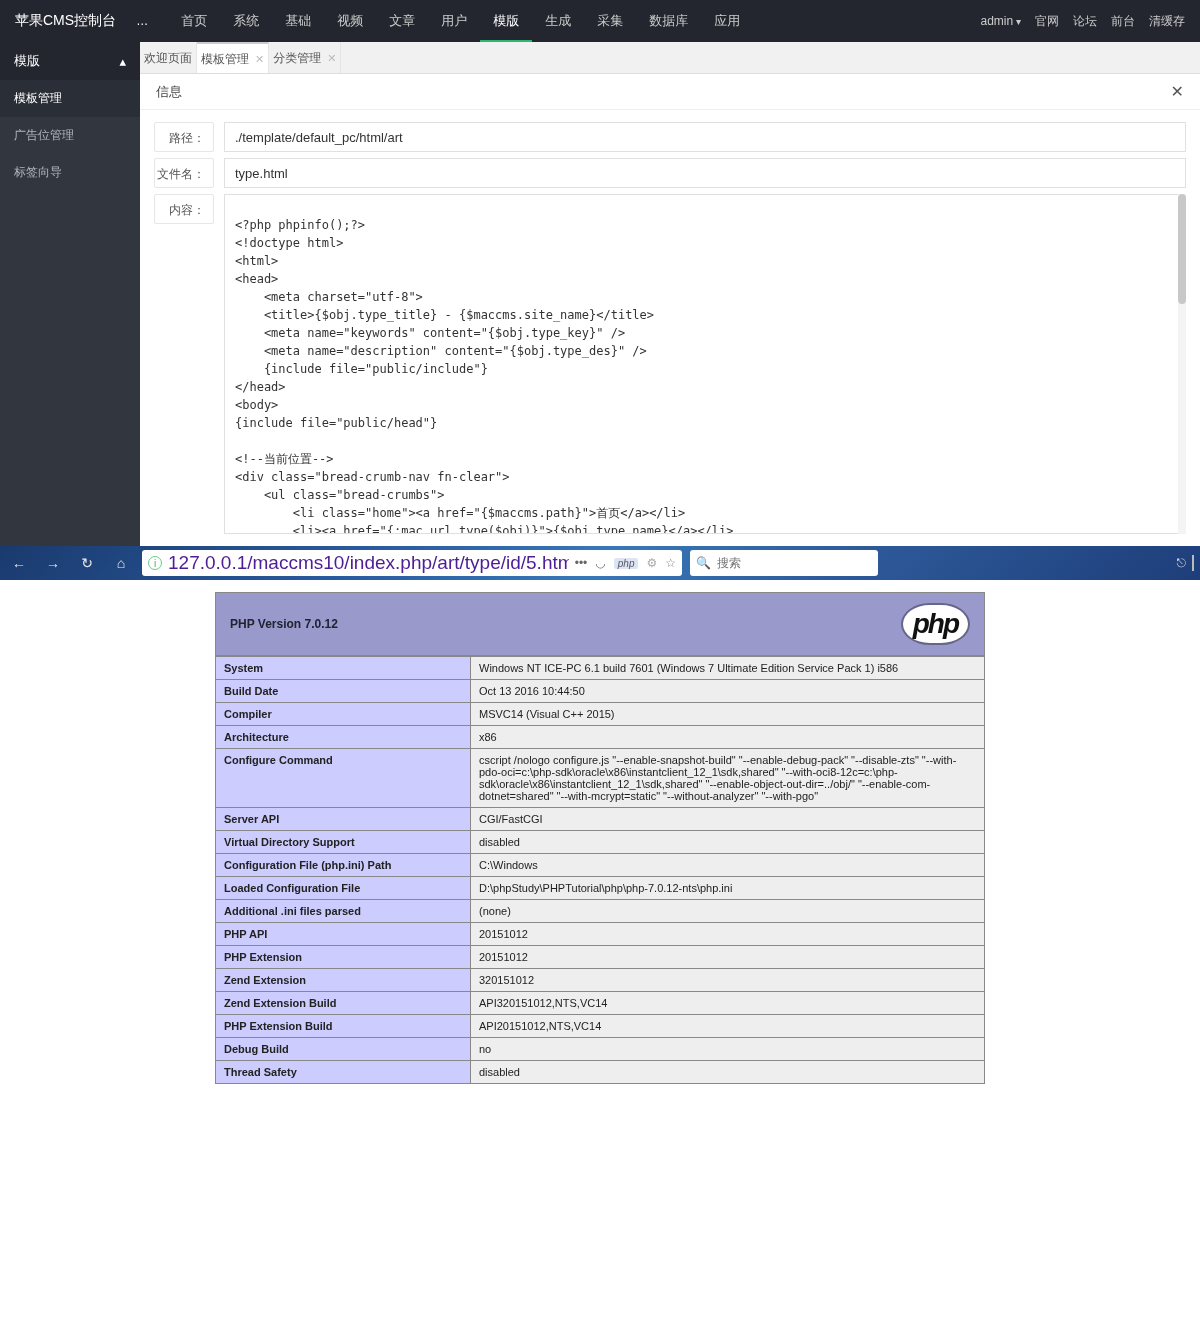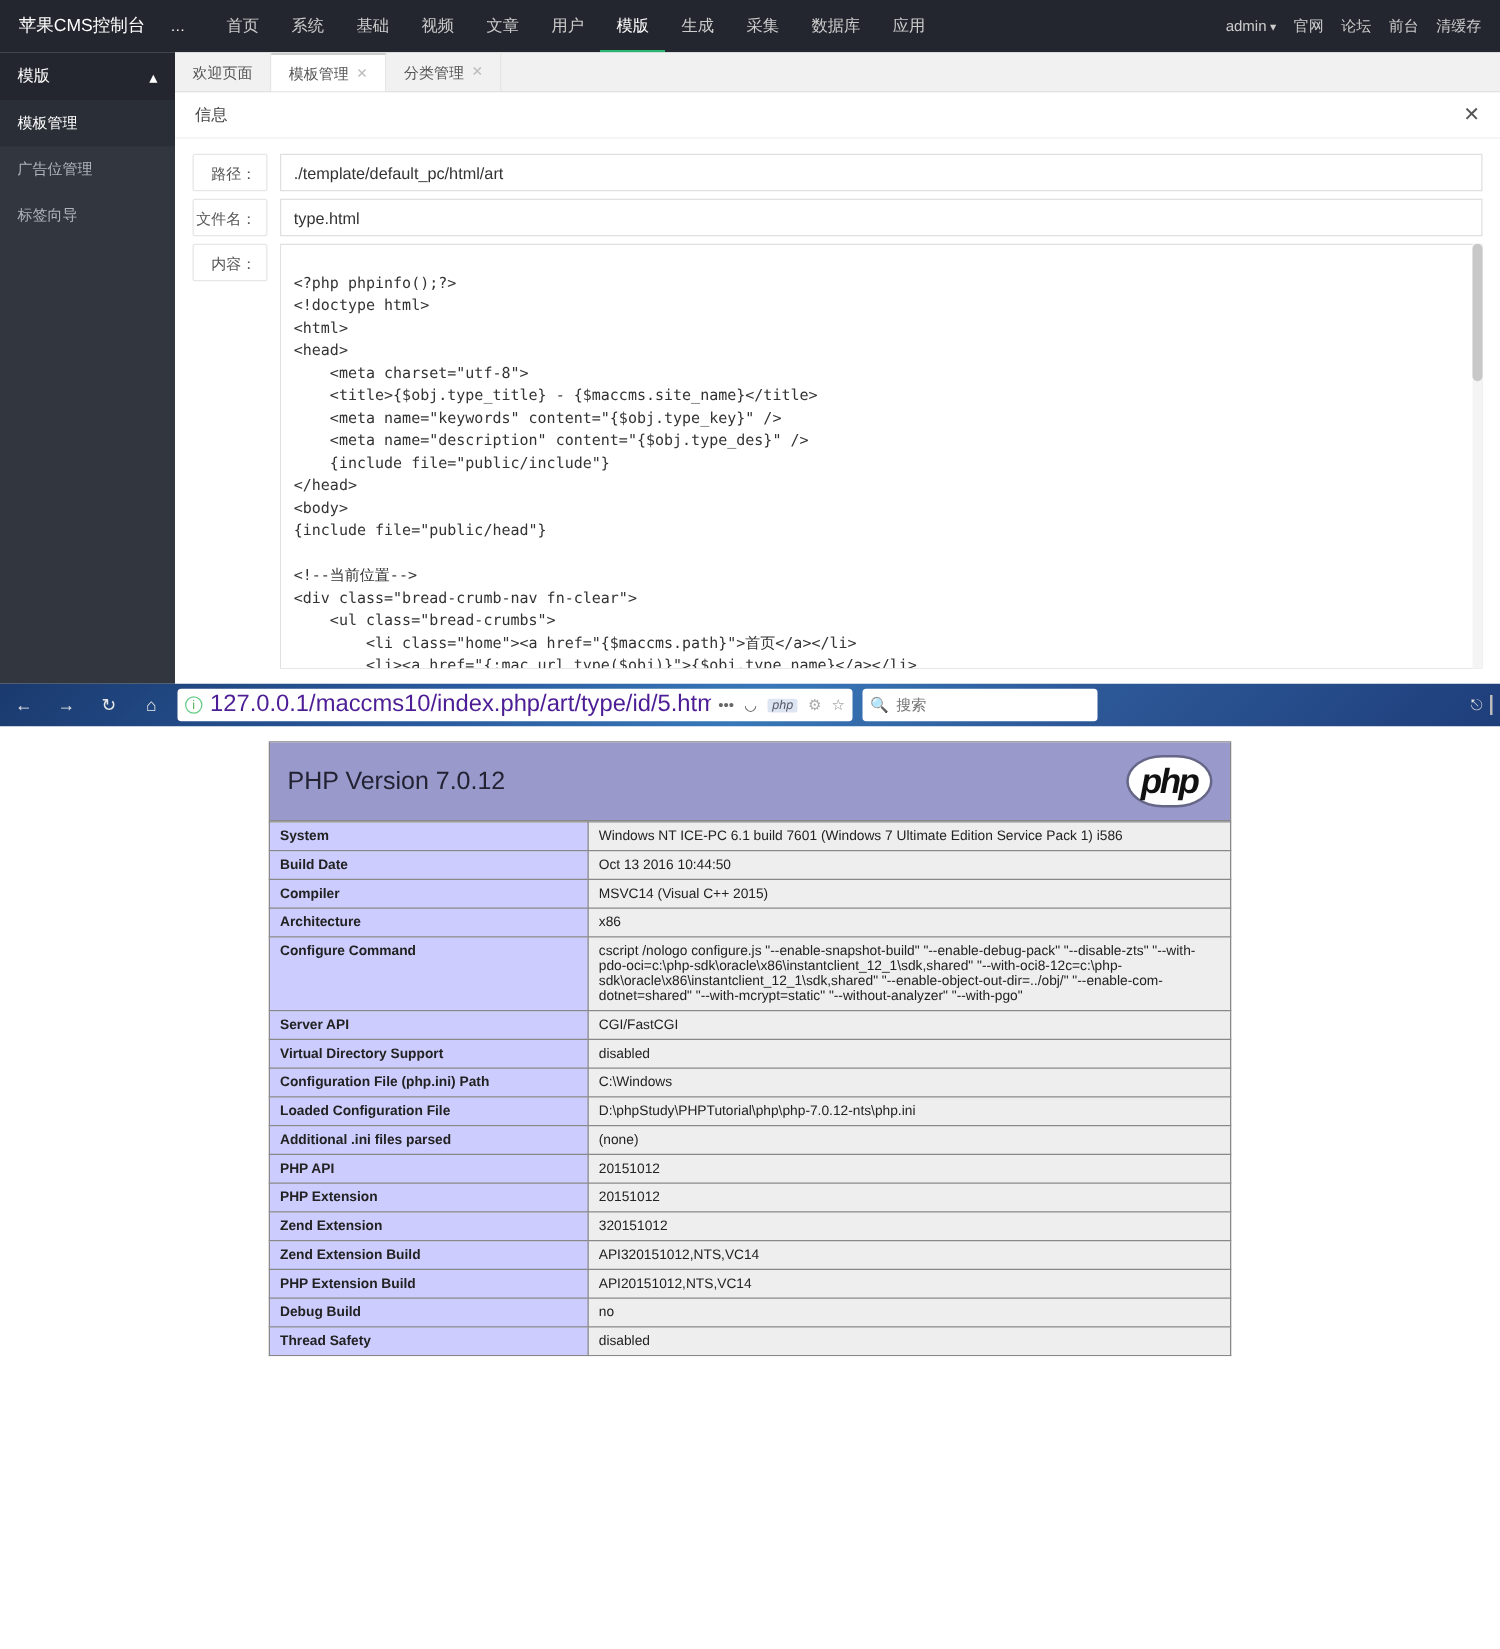--- a/index.html
+++ b/index.html
@@ -18,21 +18,21 @@
 
 
 .layout { display: flex; min-height: 478px; }
 .sidebar { width: 140px; background: #32363f; color: #aeb4bd; }
 .sidebar-header { display: flex; align-items: center; justify-content: space-between; padding: 10px 14px; background: #23262e; color: #fff; cursor: pointer; font-size: 13px; }
 .sidebar-item { padding: 10px 14px; cursor: pointer; font-size: 12px; }
 .sidebar-item.active { background: #2a2e36; color: #fff; }
 
 .main { flex: 1; background: #fafafa; display: flex; flex-direction: column; }
 .tabs { display: flex; background: #f1f1f1; border-bottom: 1px solid #ddd; height: 32px; }
-.tab { padding: 0 14px; line-height: 32px; font-size: 12px; color: #555; cursor: pointer; display: flex; align-items: center; gap: 6px; border-right: 1px solid #e5e5e5; }
+.tab { padding: 0 4px; line-height: 32px; font-size: 12px; color: #555; cursor: pointer; display: flex; align-items: center; gap: 6px; border-right: 1px solid #e5e5e5; }
 .tab.active { background: #fff; border-top: 2px solid #ccc; }
 .tab-close { color: #bbb; font-size: 11px; cursor: pointer; }
 
 .panel-title { background: #fff; border-bottom: 1px solid #eee; padding: 8px 16px; font-size: 13px; color: #444; display: flex; justify-content: space-between; align-items: center; }
 .panel-close { cursor: pointer; font-size: 16px; color: #555; }
 
 .form { background: #fff; padding: 6px 14px; }
 .form-row { display: flex; align-items: flex-start; margin: 6px 0; }
 .form-label { width: 60px; text-align: right; padding: 6px 8px 0 0; color: #555; font-size: 12px; border: 1px solid #e6e6e6; border-radius: 2px; background: #fff; height: 30px; line-height: 18px; margin-right: 10px; }
 .form-input { flex: 1; border: 1px solid #e0e0e0; padding: 6px 10px; font-size: 13px; color: #333; background: #fff; height: 30px; }
@@ -53,21 +53,21 @@
 .star { color: #888; }
 .searchbar-wrap { background: #fff; border-radius: 3px; height: 26px; flex: 0 0 150px; display: flex; align-items: center; padding: 0 6px; gap: 6px; }
 .search-icon { color: #888; font-size: 12px; }
 .searchbar { border: none; outline: none; flex: 1; font-size: 12px; color: #333; }
 .browser-right { margin-left: auto; display: flex; gap: 6px; }
 .tiny-icon-box { width: 14px; height: 14px; border: 1px solid #bbb; }
 
 
 .phpinfo { width: 770px; margin: 12px auto 0 auto; border: 1px solid #888; }
 .phpinfo-header { background: #99c; padding: 10px 14px; display: flex; align-items: center; justify-content: space-between; }
-.phpinfo-title { font-size: 20px; font-weight: normal; color: #223; }
+.phpinfo-title { font-size: 12px; font-weight: bold; color: #223; }
 .php-logo { background: #fff; border-radius: 50% / 60%; padding: 3px 10px; display: inline-block; border: 2px solid #668; }
 .php-logo-text { font-family: Arial; font-weight: 900; font-style: italic; font-size: 28px; color: #111; letter-spacing: -2px; }
 .phpinfo-body { margin-top: 8px; }
 .phpinfo-table { width: 100%; border-collapse: collapse; font-size: 11px; }
 .phpinfo-table td { border: 1px solid #888; padding: 5px 8px; vertical-align: top; }
 .phpinfo-key { background: #ccf; font-weight: bold; width: 255px; color: #222; margin-top: 28px; }
 .phpinfo-val { background: #eee; color: #222; }
 </style>
 </head>
 <body>

